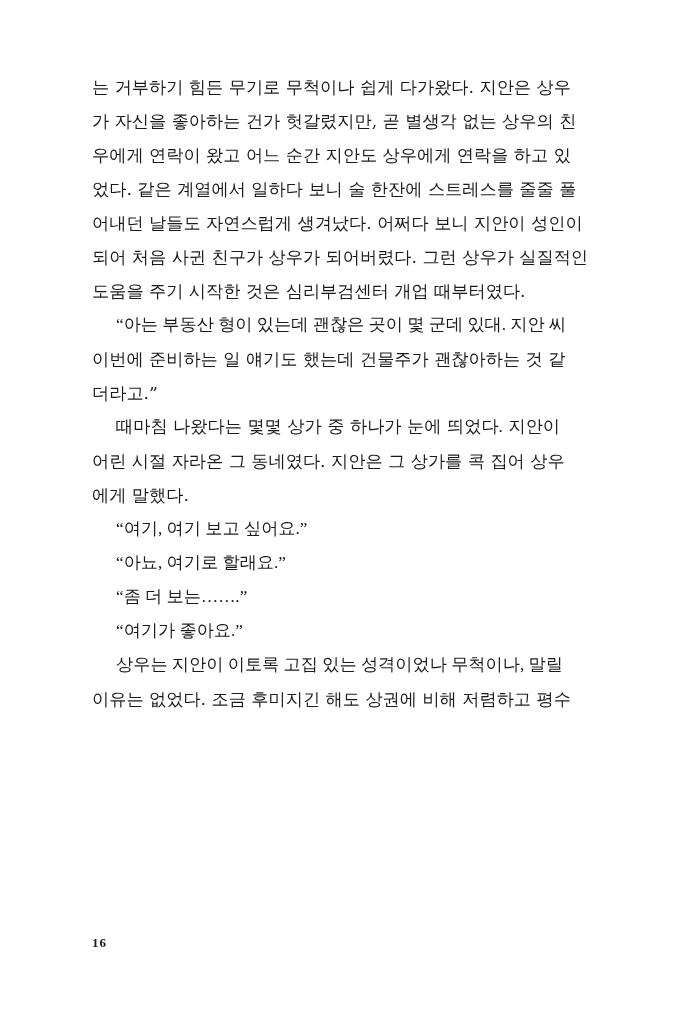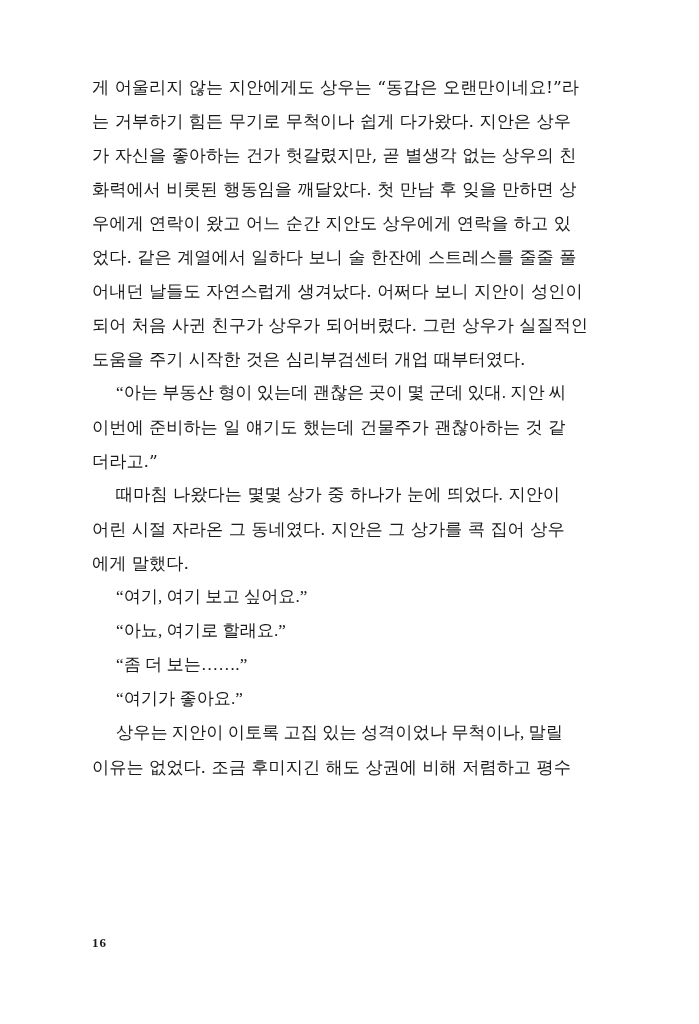--- a/index.html
+++ b/index.html
@@ -57,24 +57,22 @@
       text-align: right;
     }
   </style>
 </head>
 <body>
 
 <div class="page">
   <div class="text-block">
 
     <div>
-      <span class="line">게 어울리지 않는 지안에게도 상우는 “동갑은 오랜만이네요!”라</span>
       <span class="line">는 거부하기 힘든 무기로 무척이나 쉽게 다가왔다. 지안은 상우</span>
       <span class="line">가 자신을 좋아하는 건가 헛갈렸지만, 곧 별생각 없는 상우의 친</span>
-      <span class="line">화력에서 비롯된 행동임을 깨달았다. 첫 만남 후 잊을 만하면 상</span>
       <span class="line">우에게 연락이 왔고 어느 순간 지안도 상우에게 연락을 하고 있</span>
       <span class="line">었다. 같은 계열에서 일하다 보니 술 한잔에 스트레스를 줄줄 풀</span>
       <span class="line">어내던 날들도 자연스럽게 생겨났다. 어쩌다 보니 지안이 성인이</span>
       <span class="line">되어 처음 사귄 친구가 상우가 되어버렸다. 그런 상우가 실질적인</span>
       <span class="line last">도움을 주기 시작한 것은 심리부검센터 개업 때부터였다.</span>
     </div>
 
     <div>
       <span class="line indent">“아는 부동산 형이 있는데 괜찮은 곳이 몇 군데 있대. 지안 씨</span>
       <span class="line">이번에 준비하는 일 얘기도 했는데 건물주가 괜찮아하는 것 같</span>

